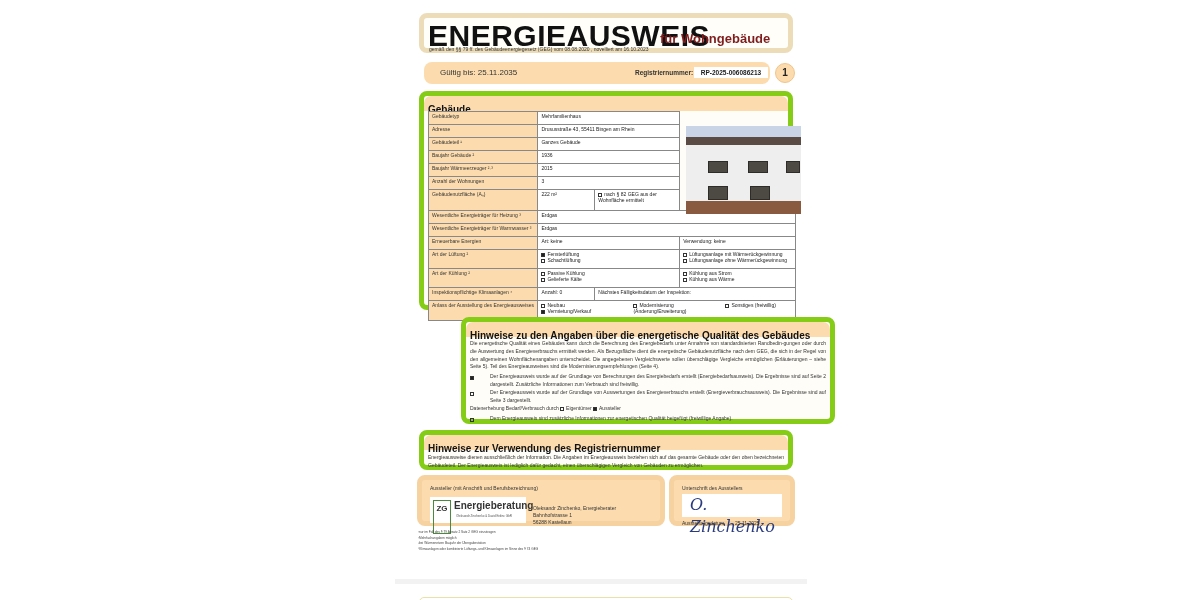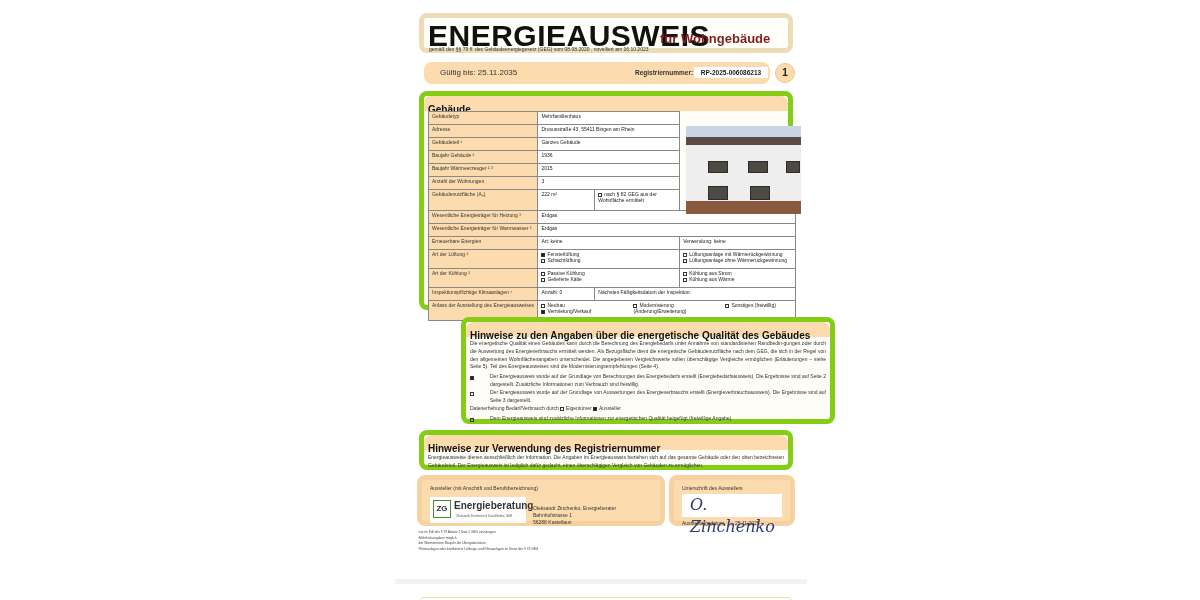--- a/index.html
+++ b/index.html
@@ -171,21 +171,21 @@
 
   <div class="panel verw">
     <div class="sec-title-bar"></div>
     <div class="sec-title">Hinweise zur Verwendung des Registriernummer</div>
     <div class="hinw-text" style="top:19px">Energieausweise dienen ausschließlich der Information. Die Angaben im Energieausweis beziehen sich auf das gesamte Gebäude oder den oben bezeichneten Gebäudeteil. Der Energieausweis ist lediglich dafür gedacht, einen überschlägigen Vergleich von Gebäuden zu ermöglichen.</div>
   </div>
 
   <div class="panel iss">
     <div class="small" style="left:8px;top:5px">Aussteller (mit Anschrift und Berufsbezeichnung)</div>
     <div class="logo">
-      <div style="position:absolute;left:3px;top:3px;width:18px;height:18px;border:1.5px solid #4a8a3a;font-size:8px;font-weight:bold;text-align:center;line-height:16px;color:#333">ZG</div>
+      <div style="position:absolute;left:3px;top:3px;width:18px;height:34px;border:1.5px solid #4a8a3a;font-size:8px;font-weight:bold;text-align:center;line-height:16px;color:#333">ZG</div>
       <div style="position:absolute;left:24px;top:3px;font-size:10px;font-weight:bold;color:#333">Energieberatung</div>
       <div style="position:absolute;left:26px;top:17px;font-size:3px;color:#555">Oleksandr Zinchenko &amp; David Erdinc GbR</div>
     </div>
     <div class="small" style="left:111px;top:25px">Oleksandr Zinchenko, Energieberater</div>
     <div class="small" style="left:111px;top:32px">Bahnhofstrasse 1</div>
     <div class="small" style="left:111px;top:39px">56288 Kastellaun</div>
   </div>
 
   <div class="panel sig">
     <div class="small" style="left:8px;top:5px">Unterschrift des Ausstellers</div>

